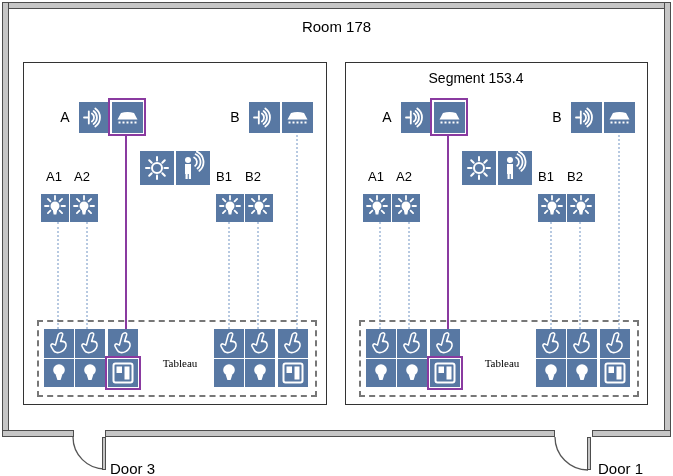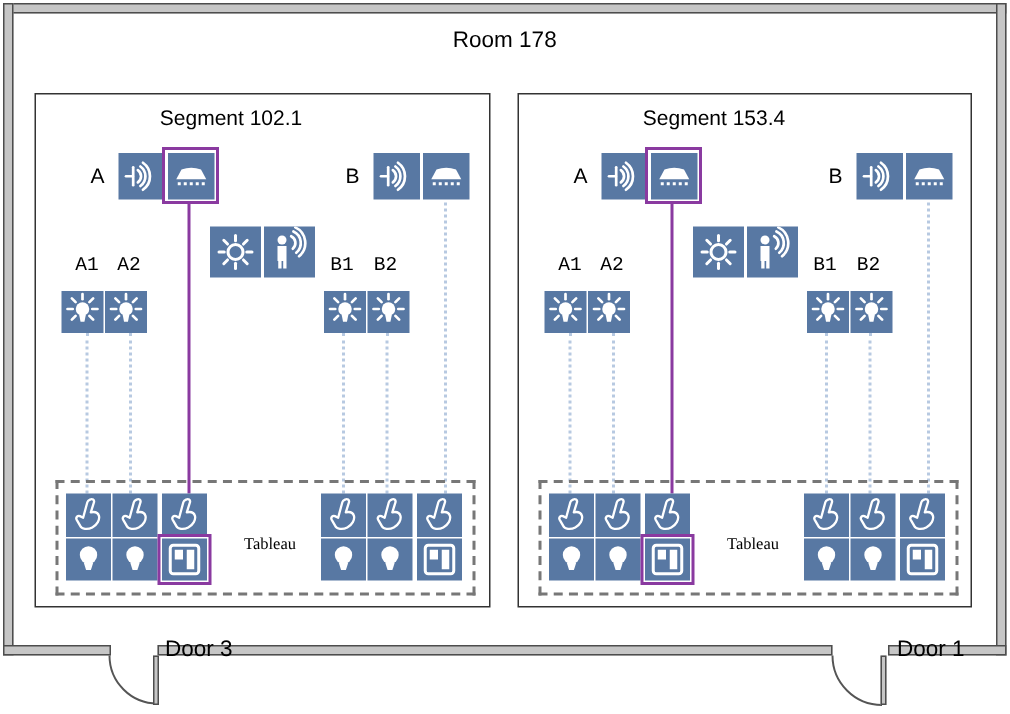--- a/index.html
+++ b/index.html
@@ -12,37 +12,37 @@
   html,body{margin:0;padding:0;background:#fff;}
   #stage{
     position:relative;width:673px;height:476px;background:#fff;overflow:hidden;
     font-family:"Liberation Sans", sans-serif;color:#000;
   }
   .wall{position:absolute;background:var(--wall-gray);border:1px solid var(--wall-edge);box-sizing:border-box;}
   .room-title{position:absolute;left:0;width:673px;top:18px;text-align:center;font-size:15px;}
   .segment{position:absolute;top:62px;width:304px;height:343px;border:1px solid #333;box-sizing:border-box;background:#fff;}
   .seg-title{position:absolute;left:30px;top:7px;width:200px;text-align:center;font-size:14px;}
   .zlabel{position:absolute;width:20px;text-align:center;font-size:14px;}
-  .slabel{position:absolute;width:24px;top:106px;text-align:center;font-size:13px;font-family:Liberation Mono, monospace;}
+  .slabel{position:absolute;width:24px;top:106px;font-size:13px;}
   .iconrow{position:absolute;display:flex;gap:2px;}
   .lamprow{position:absolute;display:flex;gap:1px;}
   .cell{background:var(--device-blue);display:flex;align-items:center;justify-content:center;}
   .c31{width:31px;height:31px;}
   .c34{width:34px;height:34px;}
   .c28{width:28px;height:28px;}
   .cell svg{width:100%;height:100%;display:block;}
   .pframe{position:absolute;border:2px solid var(--highlight-purple);box-sizing:border-box;background:transparent;}
   .pline{position:absolute;width:2px;background:var(--highlight-purple);}
   .dot{position:absolute;width:0;border-left:2px dotted var(--connector-blue);}
   .tableau-box{position:absolute;left:13px;top:257px;width:280px;height:77px;border:2px dashed #777;box-sizing:border-box;}
   .tableau-label{position:absolute;left:128px;top:294px;width:56px;text-align:center;font-size:11px;font-family:Liberation Serif, serif;}
   .pbtn{position:absolute;top:266px;width:30px;display:flex;flex-direction:column;gap:1px;}
   .bc-top{width:30px;height:29px;}
   .bc-bot{width:30px;height:28px;}
-  .door-label{position:absolute;top:424px;font-size:15px;}
+  .door-label{position:absolute;top:460px;font-size:15px;}
   .leaf{position:absolute;top:437px;width:4px;height:33px;background:var(--wall-gray);border:1px solid var(--wall-edge);box-sizing:border-box;}
   #door-arcs{position:absolute;left:0;top:0;width:673px;height:476px;pointer-events:none;}
 </style>
 </head>
 <body>
 
 <svg style="position:absolute;width:0;height:0" aria-hidden="true">
   <defs>
     <symbol id="i-sounder" viewBox="0 0 31 31">
       <g stroke="#fff" stroke-width="1.8" fill="none" stroke-linecap="round">
@@ -114,21 +114,20 @@
   <div class="wall" style="left:2px;top:2px;width:669px;height:7px"></div>
   <div class="wall" style="left:2px;top:2px;width:7px;height:435px"></div>
   <div class="wall" style="left:664px;top:2px;width:7px;height:435px"></div>
   <div class="wall" style="left:2px;top:430px;width:72px;height:7px"></div>
   <div class="wall" style="left:105px;top:430px;width:450px;height:7px"></div>
   <div class="wall" style="left:592px;top:430px;width:79px;height:7px"></div>
 
   <div class="room-title">Room 178</div>
 
   <div class="segment" style="left:23px">
-    <div class="seg-title">Segment 102.1</div>
 
     <div class="zlabel" style="left:31px;top:46px">A</div>
     <div class="iconrow" style="left:55px;top:39px">
       <div class="cell c31">
           <svg viewBox="0 0 31 31">
             <use href="#i-sounder"></use>
           </svg>
         </div>
       <div class="cell c31">
           <svg viewBox="0 0 31 31">

